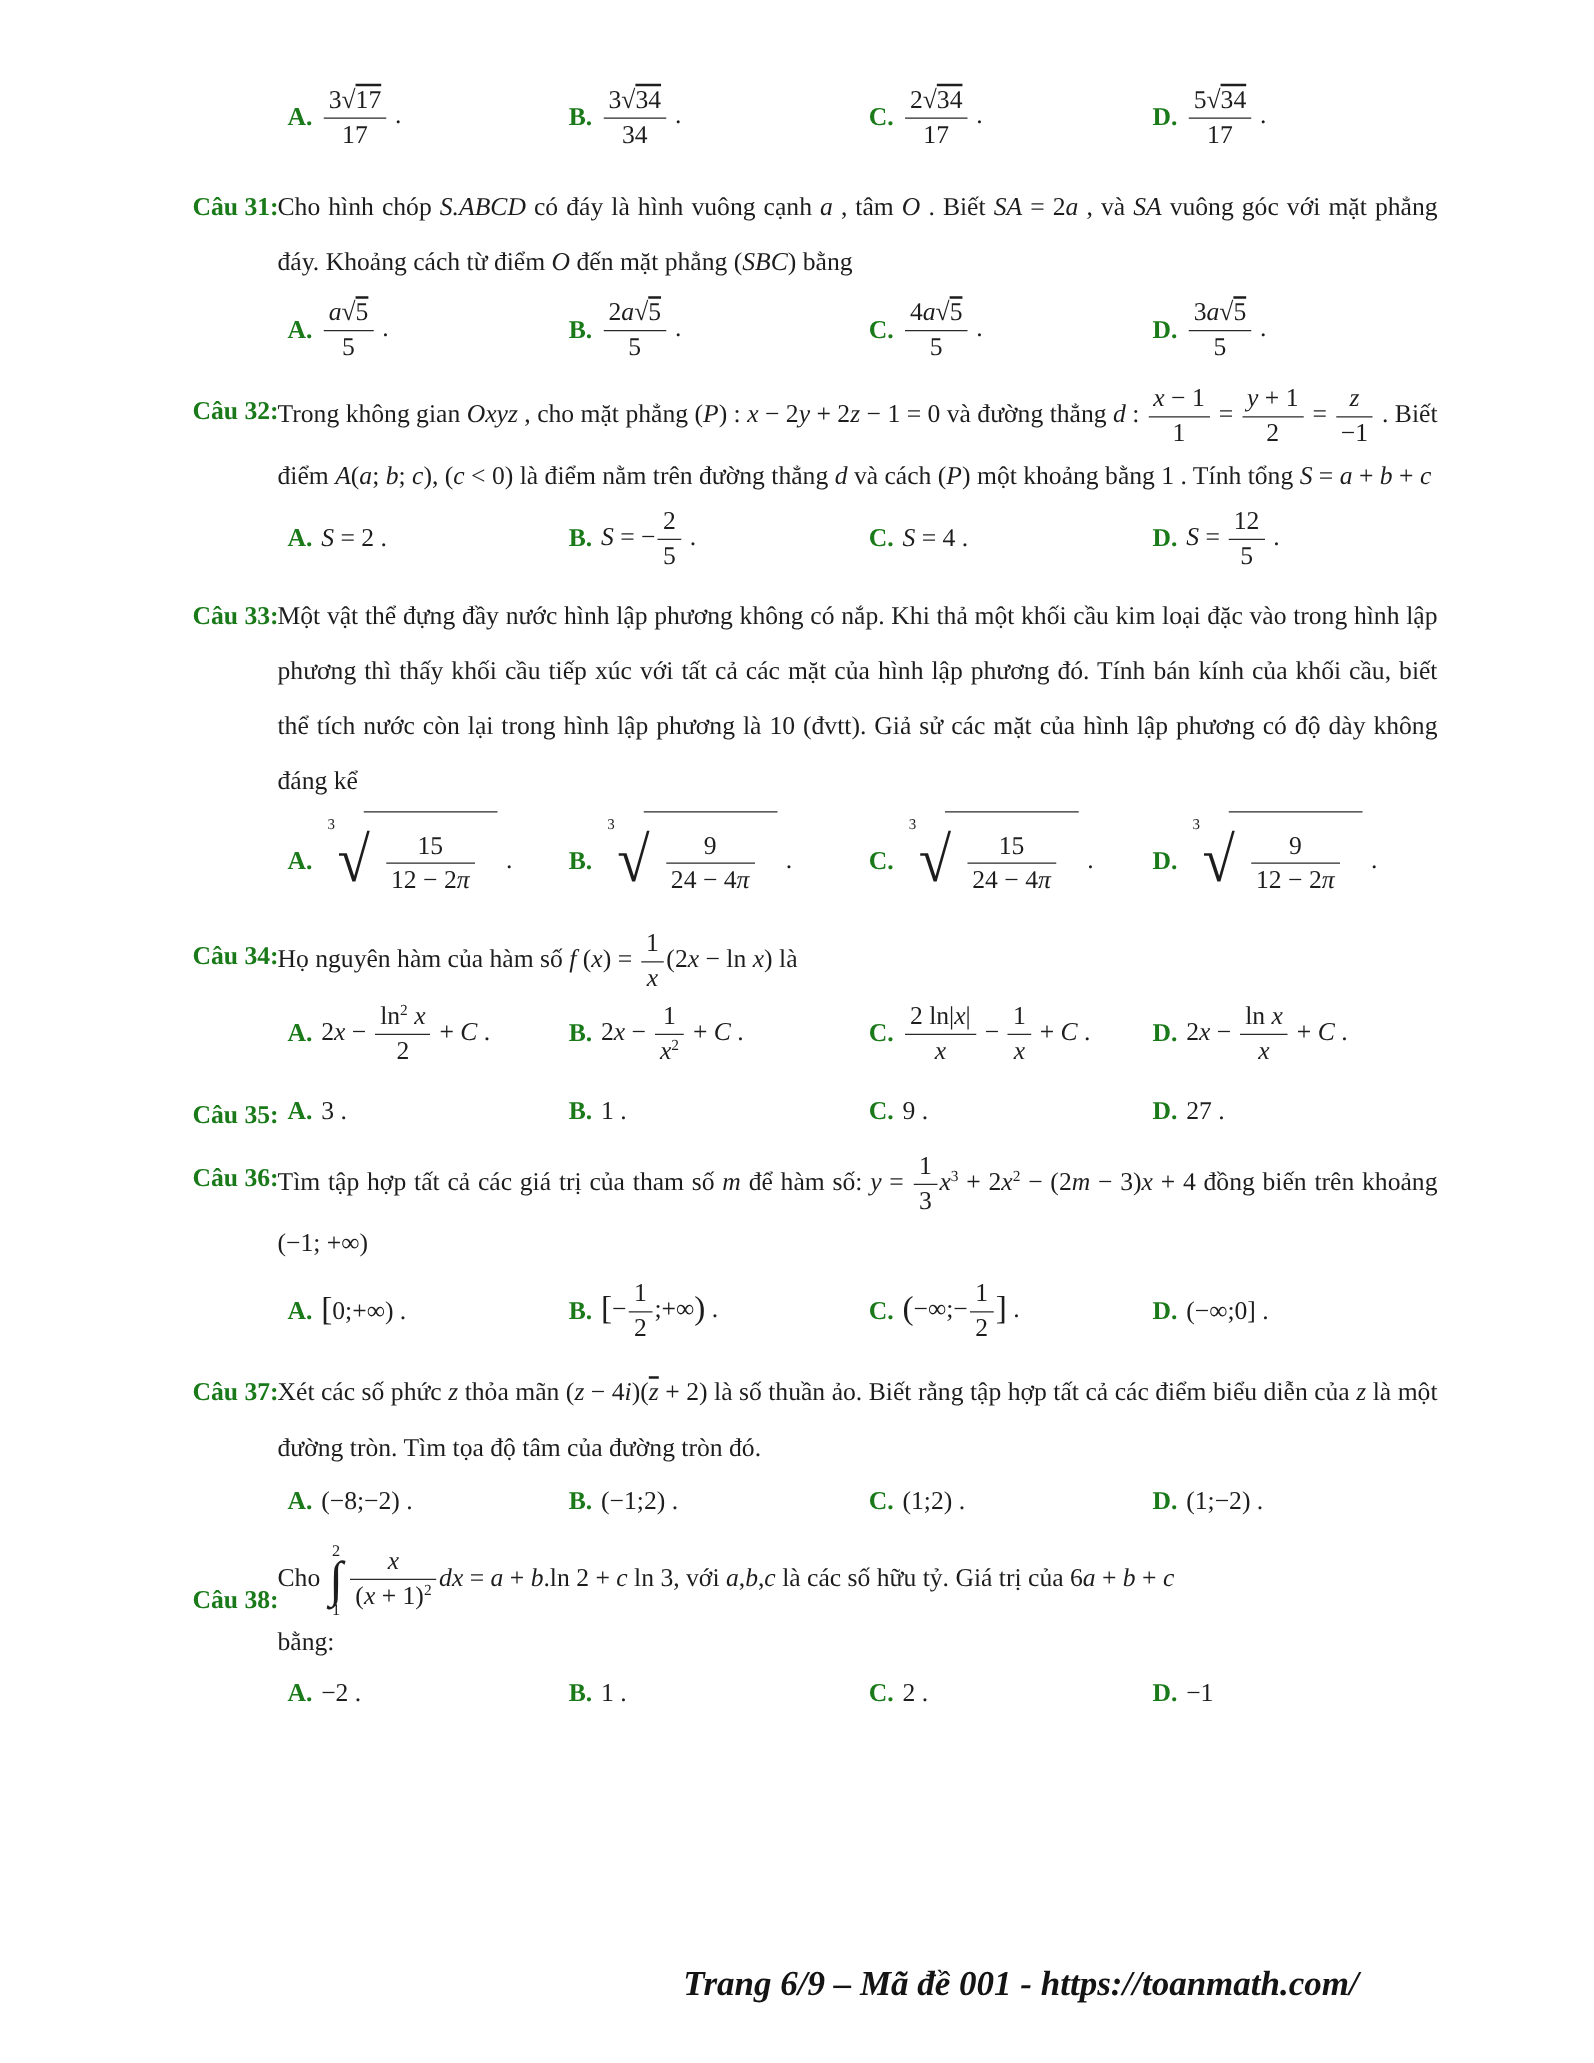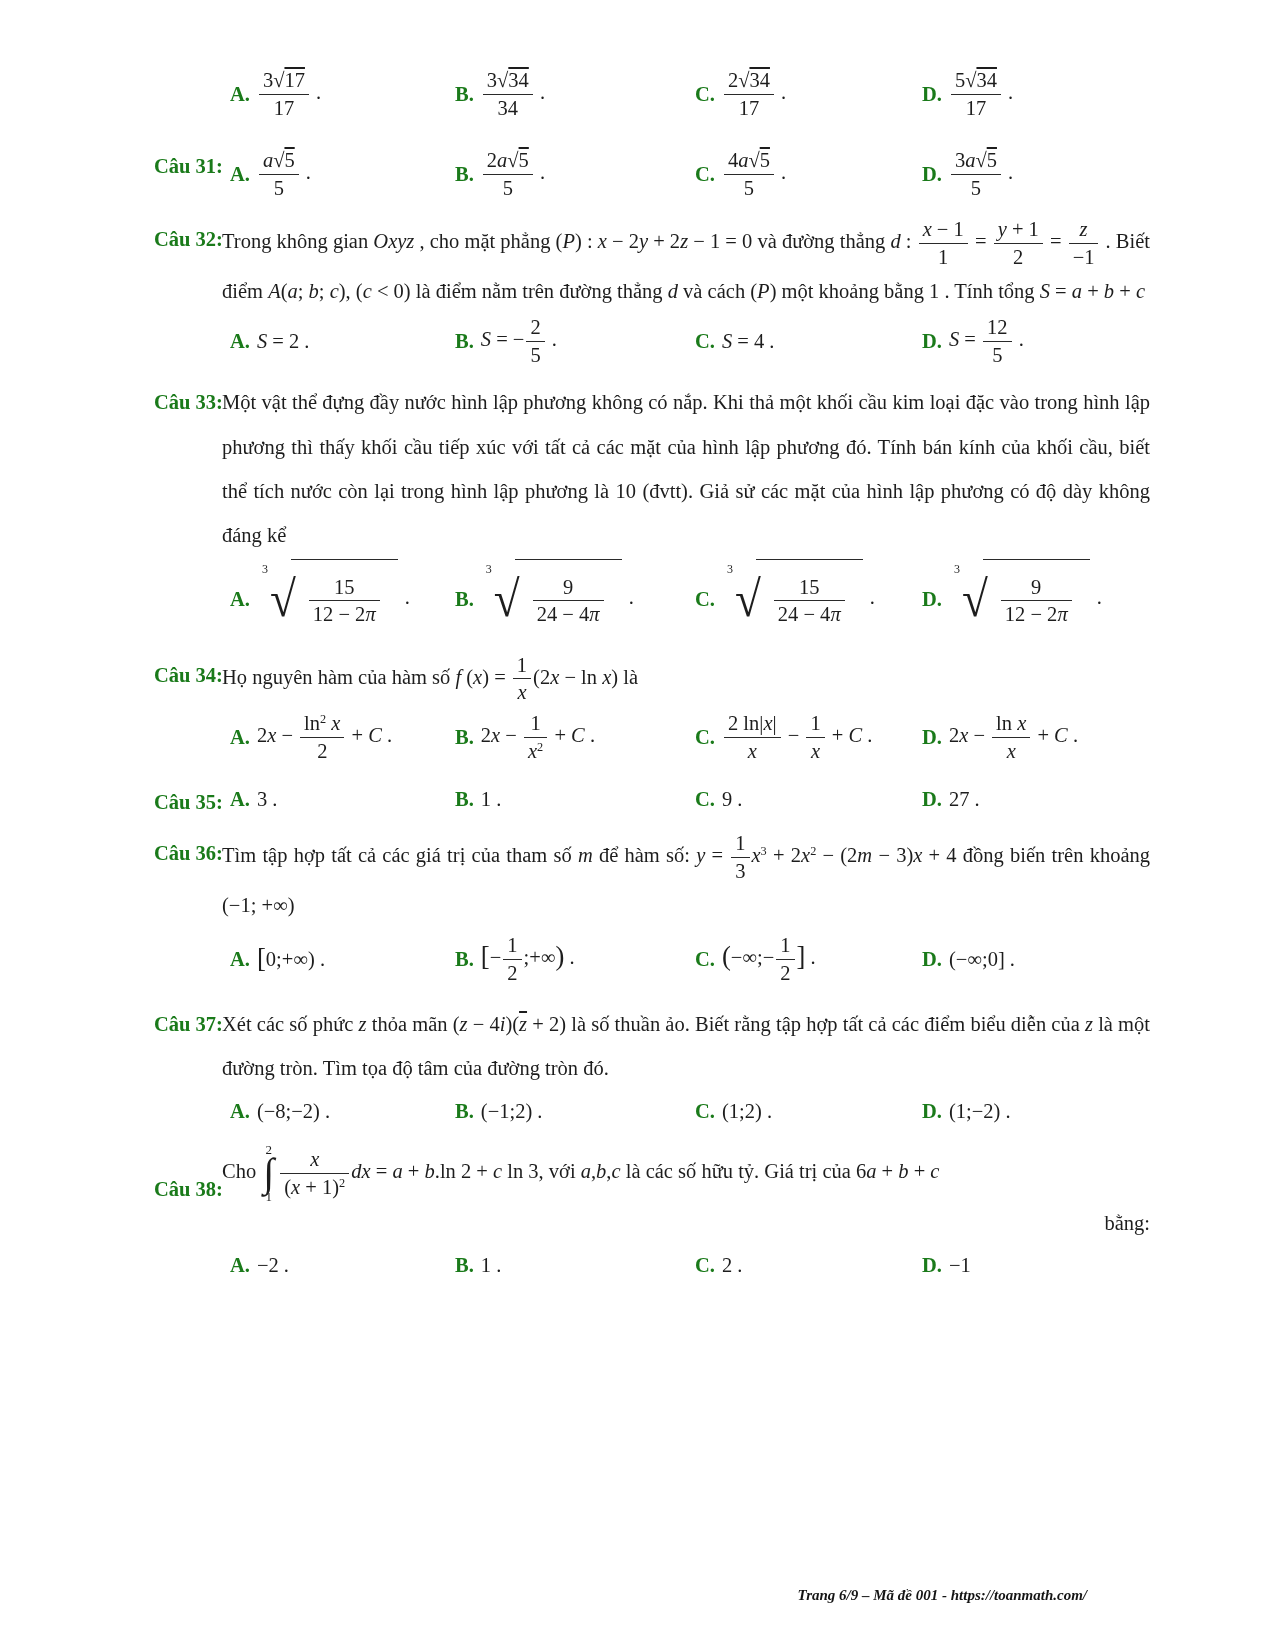--- a/index.html
+++ b/index.html
@@ -9,21 +9,21 @@
     font-family:"Liberation Serif", serif; font-size:20.5px; color:#1d1d1d;
     padding:62px 125px 0 138px; overflow:hidden;
   }
   .question { position:relative; padding-left:84px; margin-bottom:13px; }
   .qlabel {
     position:absolute; left:16px; top:0; line-height:2.15;
     font-weight:700; color:#1a7a1a; white-space:nowrap;
   }
   .q-int .qlabel { top:24px; }
   .qbody { text-align:justify; line-height:2.15; }
-  .qbody2 { line-height:2.0;text-align:right; }
+  .qbody2 { line-height:2.0; }
   .options {
     display:grid; grid-template-columns:225px 240px 227px auto;
     align-items:center; padding-left:8px; margin-top:2px;
   }
   .opt { display:flex; align-items:center; gap:7px; min-height:38px; line-height:1.3; }
   .opt-tall { min-height:60px; }
   .letter { color:#1a7a1a; font-weight:700; }
   .formula { white-space:nowrap; }
 
   
@@ -46,21 +46,21 @@
   .itg { display:inline-flex; flex-direction:column; align-items:center; vertical-align:middle; line-height:1; margin:0 4px 0 2px; }
   .itg .it, .itg .ib { font-size:13px; line-height:1; }
   .itg .is { font-size:40px; line-height:0.85; }
 
   sup { font-size:0.6em; line-height:0; vertical-align:0.55em; }
   .bk { font-size:1.3em; line-height:0; vertical-align:-0.05em; }
   .ov { text-decoration:overline; }
 
   .footer {
     position:absolute; right:188px; bottom:46px;
-    font-weight:700; font-style:italic; font-size:15px; color:#141414;
+    font-weight:700; font-style:italic; font-size:28px; color:#141414;
   }
 </style>
 </head>
 <body>
 
 <div class="page">
 
   <div class="question" style="margin-bottom:20px;">
     <div class="options">
       <div class="opt opt-tall">
@@ -77,20 +77,21 @@
         </div>
       <div class="opt opt-tall">
           <span class="letter">D.</span>
           <span class="formula"><span class="fr"><span class="n">5<span class="sq">√<span class="sv">34</span></span></span><span class="d">17</span></span> .</span>
         </div>
     </div>
   </div>
 
   <div class="question">
     <span class="qlabel">Câu 31:</span>
+    <div class="qbody">Cho hình chóp <i>S.ABCD</i> có đáy là hình vuông cạnh <i>a</i> , tâm <i>O</i> . Biết <i>SA</i> = 2<i>a</i> , và <i>SA</i> vuông góc với mặt phẳng đáy. Khoảng cách từ điểm <i>O</i> đến mặt phẳng (<i>SBC</i>) bằng</div>
     <div class="options">
       <div class="opt opt-tall">
           <span class="letter">A.</span>
           <span class="formula"><span class="fr"><span class="n"><i>a</i><span class="sq">√<span class="sv">5</span></span></span><span class="d">5</span></span> .</span>
         </div>
       <div class="opt opt-tall">
           <span class="letter">B.</span>
           <span class="formula"><span class="fr"><span class="n">2<i>a</i><span class="sq">√<span class="sv">5</span></span></span><span class="d">5</span></span> .</span>
         </div>
       <div class="opt opt-tall">

